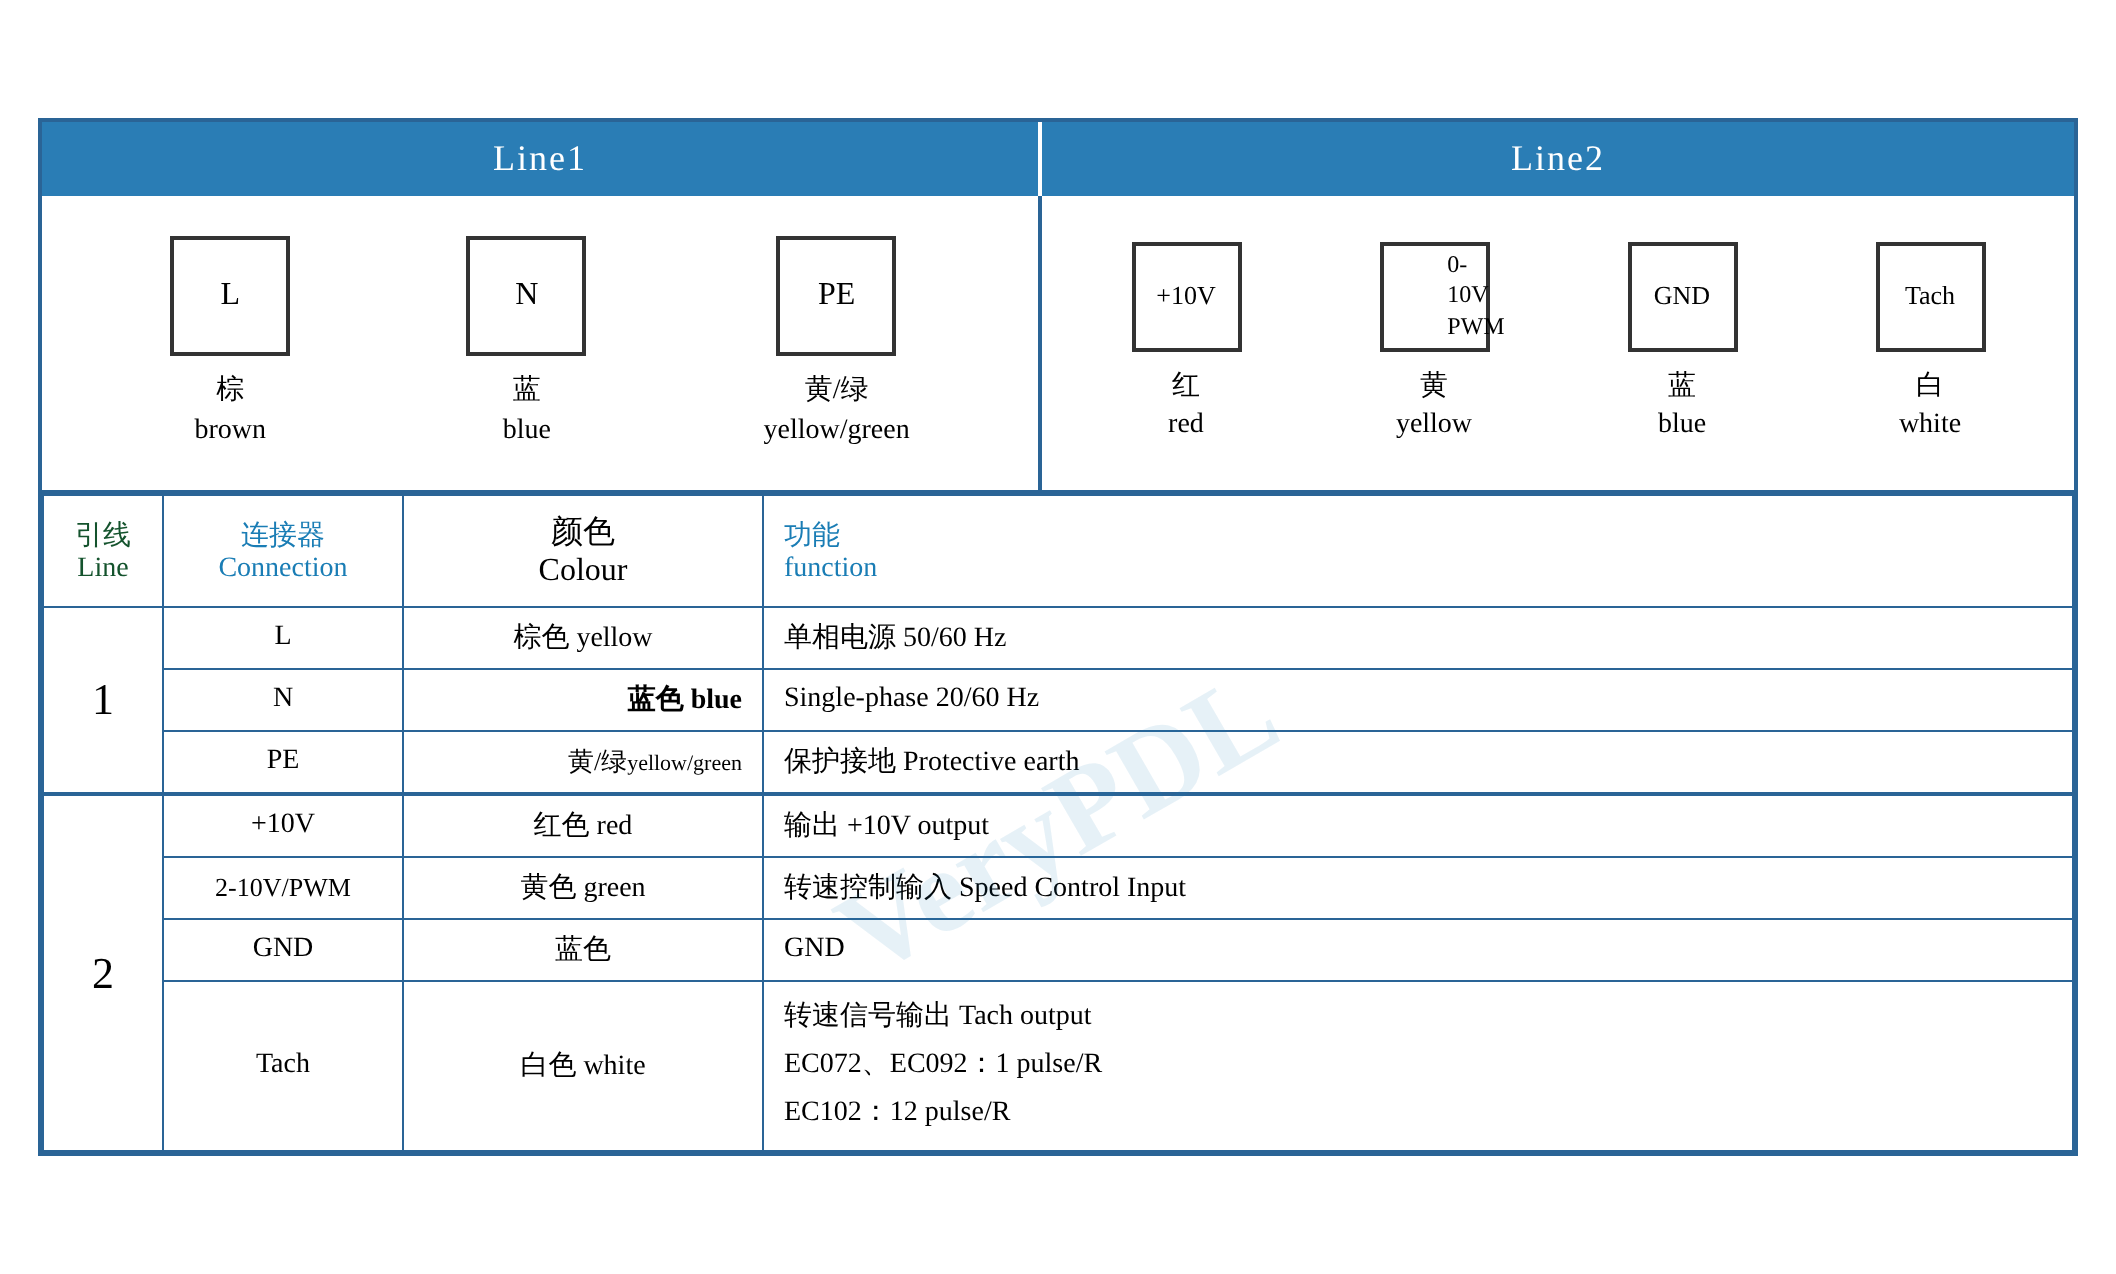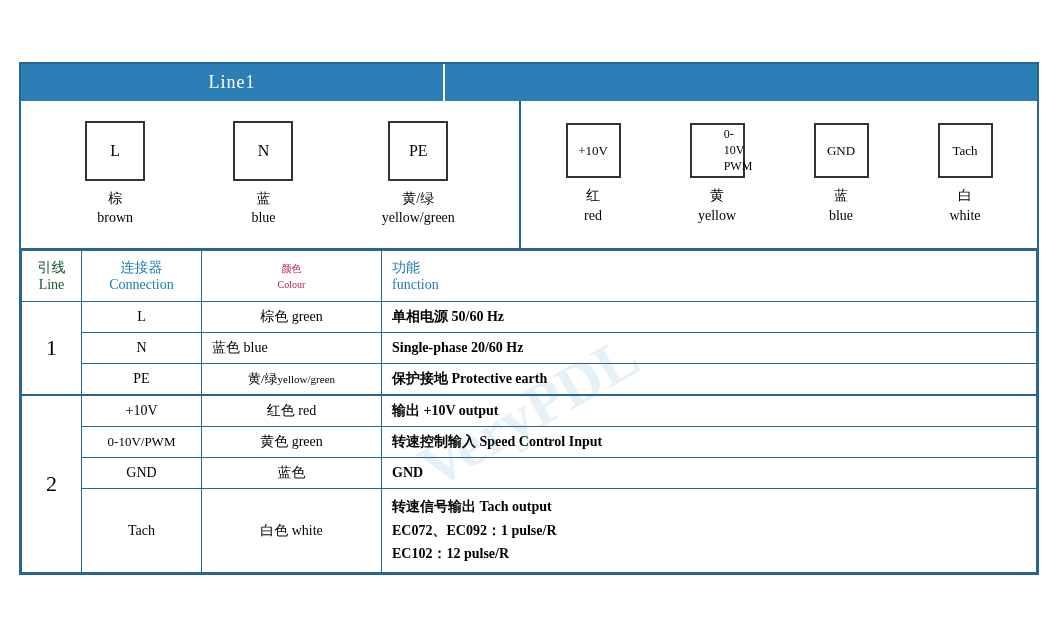--- a/index.html
+++ b/index.html
@@ -22,21 +22,21 @@
       background: #2a7db5;
     }
     .header-line1, .header-line2 {
       color: #fff;
       text-align: center;
       padding: 8px 0;
       font-size: 18px;
       letter-spacing: 1px;
     }
     .header-line1 {
-      width: 424px;
+      width: 500px;
       border-right: 2px solid #fff;
     }
     .header-line2 {
       flex: 1;
     }
     
     .diagram-row {
       display: flex;
       border-bottom: 2px solid #2a6496;
     }
@@ -93,39 +93,40 @@
       vertical-align: middle;
       font-size: 14px;
     }
     .data-table thead tr th {
       background: #fff;
       font-weight: normal;
       padding: 8px 10px;
     }
     .th-line { color: #14532d; font-size: 14px; }
     .th-conn { color: #1a7db5; font-size: 14px; }
-    .th-color { color: #be185d; font-size: 10px; }
+    .th-color { color: #000000; font-size: 16px; }
     .th-func { color: #1a7db5; font-size: 14px; }
     .col-line { width: 60px; text-align: center; border-right: 1px solid #2a6496; }
     .col-conn { width: 120px; text-align: center; font-family: Liberation Serif, serif; }
     .col-color { width: 180px; text-align: center; }
-    .col-func { text-align: left; font-weight: bold; }
+    .col-func { text-align: left; }
     .row-line-num { text-align: center; font-size: 18px; border-right: 1px solid #2a6496; }
     .watermark-container {
       position: relative;
       overflow: hidden;
     }
   </style>
 </head>
 <body>
 
 <div class="main-container">
 
   <div class="header-row">
     <div class="header-line1">Line1</div>
+    <div class="header-line2">Line2</div>
   </div>
 
   <div class="diagram-row">
 
     <div class="diagram-line1">
       <div class="connector-item">
         <div class="connector-box">L</div>
         <div class="connector-label">棕<br>brown</div>
       </div>
       <div class="connector-item">
@@ -177,42 +178,42 @@
           <th class="col-func">
             <span class="th-func">功能<br>function</span>
           </th>
         </tr>
       </thead>
       <tbody>
 
         <tr>
           <td class="row-line-num" rowspan="3" style="font-size:22px;">1</td>
           <td class="col-conn" style="text-align:center;">L</td>
-          <td class="col-color" style="text-align:center;">棕色 green</td>
+          <td class="col-color" style="text-align:center;">棕色 yellow</td>
           <td class="col-func">单相电源 50/60 Hz</td>
         </tr>
         <tr>
           <td class="col-conn" style="text-align:center;">N</td>
-          <td class="col-color" style="text-align:left;">蓝色 blue</td>
+          <td class="col-color" style="text-align:right;font-weight:bold;">蓝色 blue</td>
           <td class="col-func">Single-phase 20/60 Hz</td>
         </tr>
         <tr>
           <td class="col-conn" style="text-align:center;">PE</td>
-          <td class="col-color" style="text-align:center; font-size:13px;">黄/绿<span style="font-size:11px;">yellow/green</span></td>
+          <td class="col-color" style="text-align:right; font-size:13px;">黄/绿<span style="font-size:11px;">yellow/green</span></td>
           <td class="col-func">保护接地 Protective earth</td>
         </tr>
 
         <tr style="border-top: 2px solid #2a6496;">
           <td class="row-line-num" rowspan="4" style="font-size:22px; border-top: 2px solid #2a6496;">2</td>
           <td class="col-conn" style="text-align:center;">+10V</td>
           <td class="col-color" style="text-align:center;">红色 red</td>
           <td class="col-func">输出 +10V output</td>
         </tr>
         <tr>
-          <td class="col-conn" style="text-align:center; font-size:13px;">0-10V/PWM</td>
+          <td class="col-conn" style="text-align:center; font-size:13px;">2-10V/PWM</td>
           <td class="col-color" style="text-align:center;">黄色 green</td>
           <td class="col-func">转速控制输入 Speed Control Input</td>
         </tr>
         <tr>
           <td class="col-conn" style="text-align:center;">GND</td>
           <td class="col-color" style="text-align:center;">蓝色</td>
           <td class="col-func">GND</td>
         </tr>
         <tr>
           <td class="col-conn" style="text-align:center;">Tach</td>

